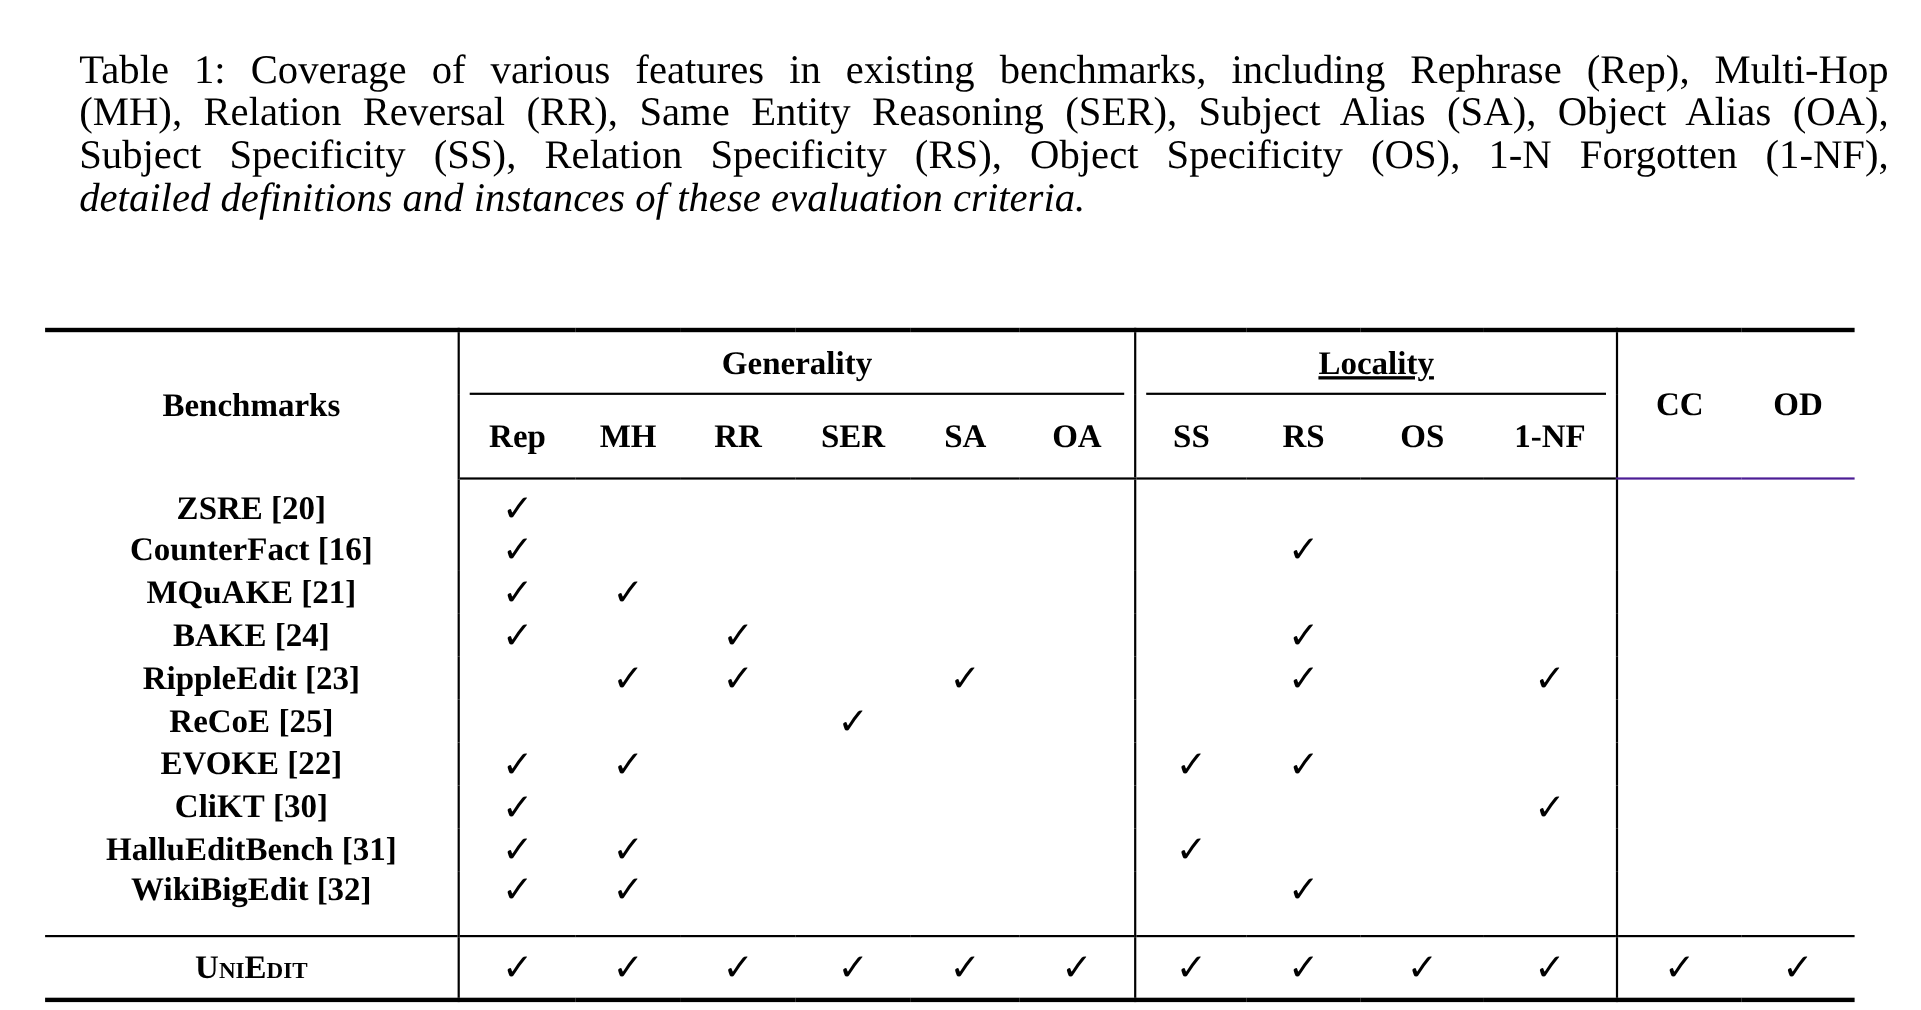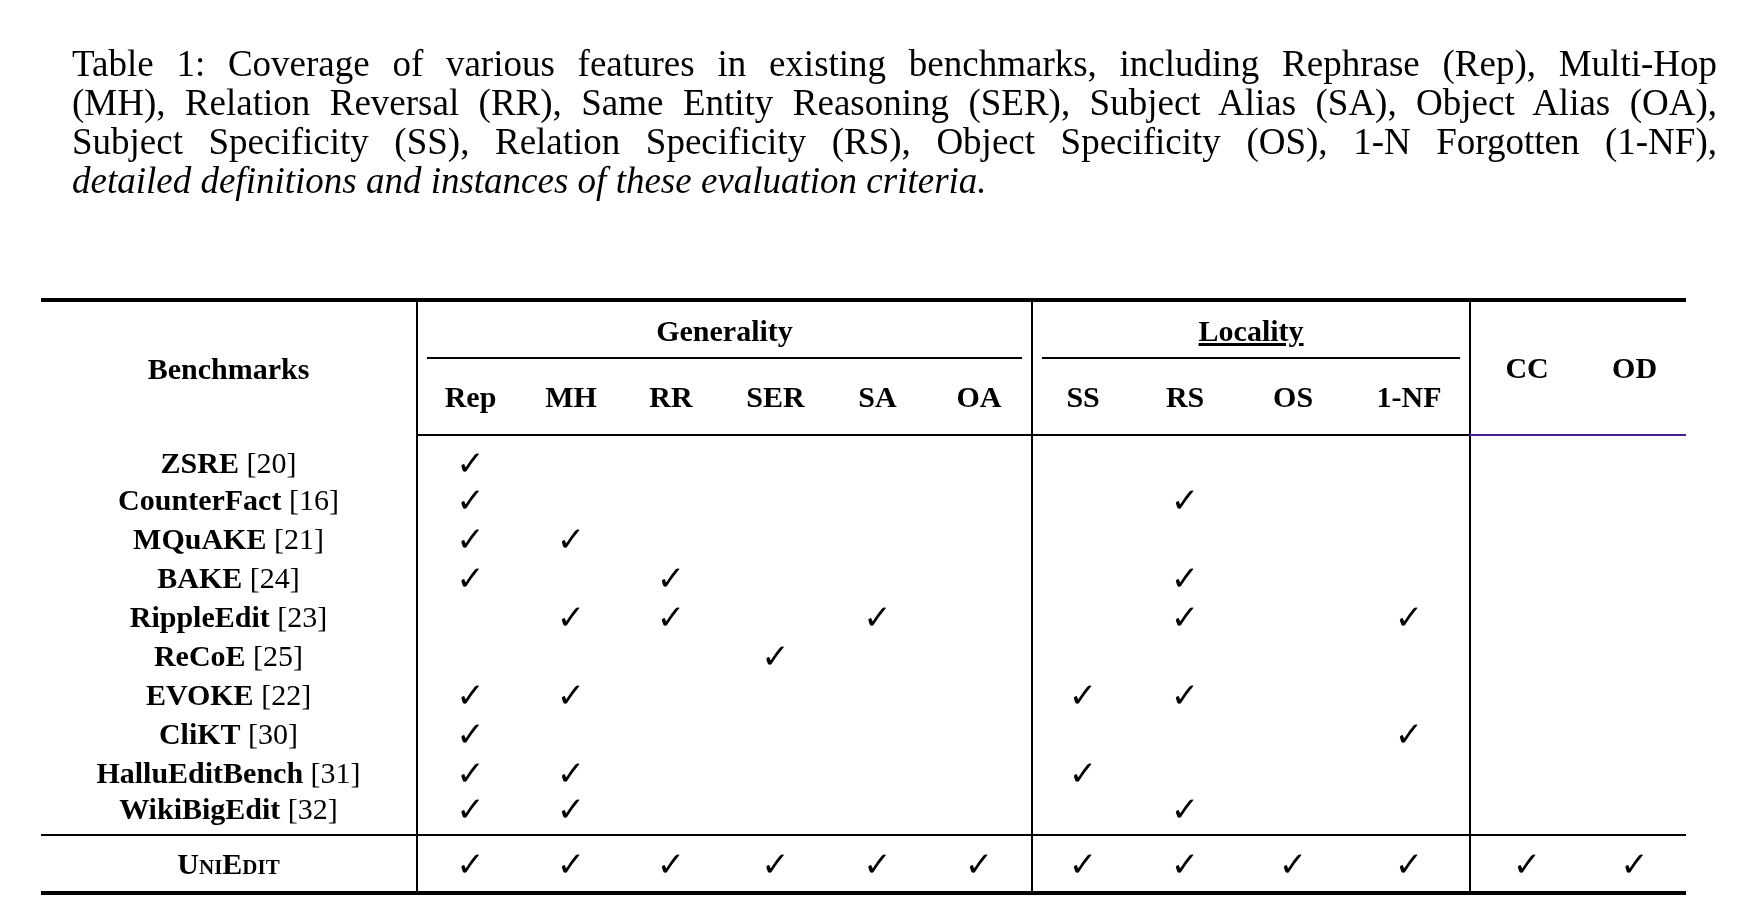--- a/index.html
+++ b/index.html
@@ -30,27 +30,27 @@
   th.group::after { content: ""; position: absolute; left: 9px; right: 9px; bottom: 0;
                     height: 2px; background: #000; }
   th.group-locality { border-left: 2px solid #000; text-decoration: underline; }
   tr.subrow th { height: 76px; vertical-align: middle; border-bottom: 2px solid #000; }
   th.rowspan2 { vertical-align: middle; border-bottom: 2px solid #4c1d95; }
   th.cc-h { border-left: 2px solid #000; }
   th.ss-h { border-left: 2px solid #000; margin-left: 32px; }
 
   tbody.main td { height: 39px; vertical-align: middle; }
   tbody.main tr:first-child td { padding-top: 10px; }
-  tbody.main tr:last-child td { padding-bottom: 8px; }
+  tbody.main tr:last-child td { padding-bottom: 24px; }
   tbody.footer td { height: 58px; vertical-align: middle; border-top: 2px solid #000; }
 
   .bench-cell { text-align: center; font-size: 30px; white-space: nowrap; }
   .bname { font-weight: bold; font-family: Liberation Serif, serif; }
   .bname.sc { font-variant: small-caps; }
-  .bref { font-weight: normal; }
+  .bref { font-weight: bold; }
   .check-cell { text-align: center; font-family: "DejaVu Sans", sans-serif;
                 font-size: 34px; line-height: 1; }
   .bar-left { border-left: 2px solid #000; }
 </style>
 </head>
 <body>
 
 <div class="page">
 
   <div class="caption">

